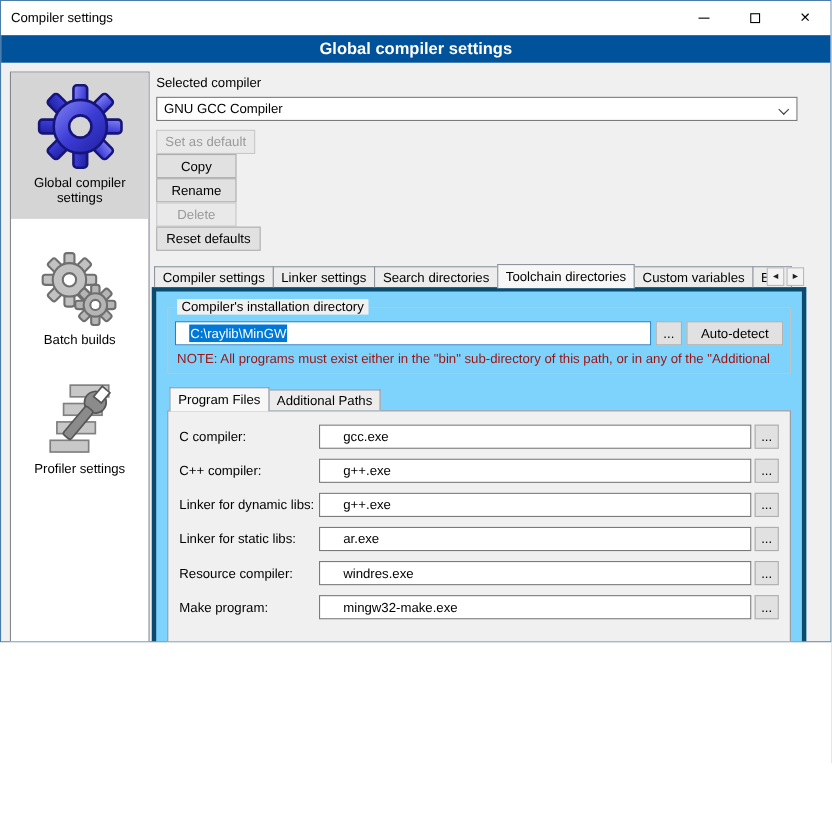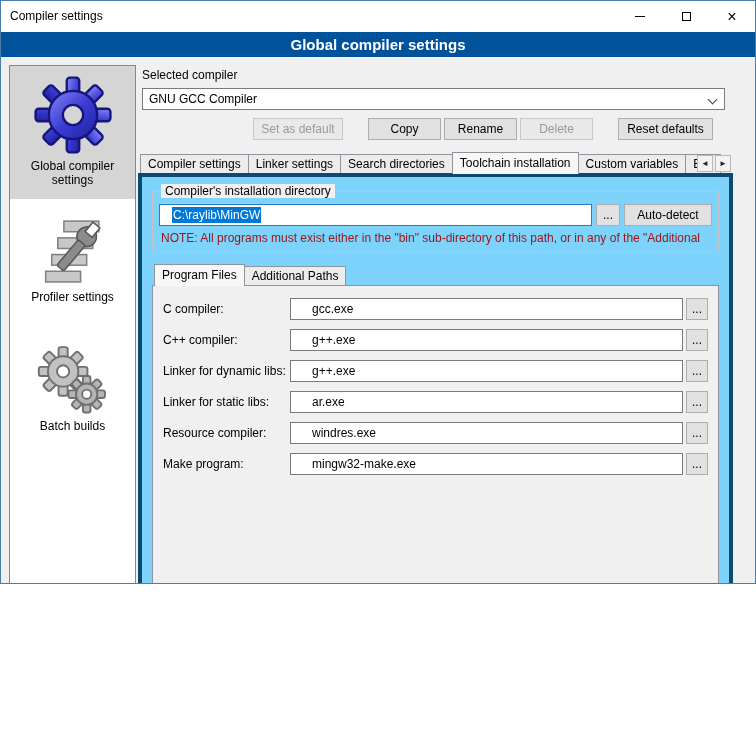--- a/index.html
+++ b/index.html
@@ -30,21 +30,21 @@
   .field-caption { margin:3px 0 0 4px; }
   .combo { position:relative; height:22px; background:#fff; border:1px solid #7a7a7a;
            line-height:20px; padding:0 22px 0 6px; overflow:hidden; white-space:nowrap; }
   .combo .chev { position:absolute; right:8px; top:7px; width:7px; height:7px;
                  border-right:1px solid #444; border-bottom:1px solid #444;
                  transform:rotate(45deg); }
   .top-combo { margin:6px 8px 0 4px; }
   .btn { height:22px; background:#e1e1e1; border:1px solid #adadad; text-align:center;
          line-height:20px; padding:0 6px; cursor:default; font-size:12px; }
   .btn.disabled { background:#e9e9e9; border-color:#c8c8c8; color:#9a9a9a; }
-  .btnrow { display:flex; margin:8px 8px 0 4px; justify-content:flex-end; }
+  .btnrow { display:flex; margin:8px 8px 0 4px; justify-content:flex-end;flex-direction:column; }
   .btnrow .b-set { width:90px; margin-right:25px; }
   .btnrow .b-copy, .btnrow .b-rename, .btnrow .b-delete { width:73px; margin-right:3px; }
   .btnrow .b-delete { margin-right:25px; }
   .btnrow .b-reset { width:95px; margin-right:12px; }
   
   .tabbar { display:flex; align-items:flex-end; margin-top:12px; position:relative; z-index:2; padding-left:2px; }
   .tab { height:19px; line-height:19px; padding:0 7px; background:#ececec;
          border:1px solid #8f949e; border-bottom:none; margin-right:-1px; white-space:nowrap; }
   .tab.active { height:22px; line-height:21px; background:#f7f7f7; margin-bottom:-1px; z-index:3; position:relative; }
   .tab-arrows { position:absolute; right:2px; bottom:1px; display:flex; gap:2px; }
@@ -114,37 +114,20 @@
           <rect x="42" y="2" width="16" height="96" rx="4" transform="rotate(45 50 50)"></rect>
           <rect x="42" y="2" width="16" height="96" rx="4" transform="rotate(90 50 50)"></rect>
           <rect x="42" y="2" width="16" height="96" rx="4" transform="rotate(135 50 50)"></rect>
           <circle cx="50" cy="50" r="31"></circle>
         </g>
         <circle cx="50" cy="50" r="13" fill="#d5d5d5" stroke="#15157a" stroke-width="3"></circle>
       </svg>
       <div class="lbl">Global compiler settings</div>
     </div>
 
-    <div class="side-item" style="margin-top:6px;">
-      <svg width="76" height="70" viewBox="0 0 100 92">
-        <g fill="#c8c8c8" stroke="#808080" stroke-width="2">
-          <rect x="38" y="8" width="46" height="14"></rect>
-          <rect x="30" y="30" width="46" height="14"></rect>
-          <rect x="22" y="52" width="46" height="14"></rect>
-          <rect x="14" y="74" width="46" height="14"></rect>
-        </g>
-        <g transform="rotate(40 50 50)">
-          <circle cx="50" cy="22" r="13" fill="#8b8b8b" stroke="#565656" stroke-width="2"></circle>
-          <rect x="44" y="2" width="12" height="16" fill="#ffffff" stroke="#565656" stroke-width="2"></rect>
-          <rect x="44" y="32" width="12" height="44" rx="3" fill="#8b8b8b" stroke="#565656" stroke-width="2"></rect>
-        </g>
-      </svg>
-      <div class="lbl">Profiler settings</div>
-    </div>
-
     <div class="side-item" style="margin-top:18px;">
       <svg width="76" height="70" viewBox="0 0 100 92">
         <g fill="#c2c2c2" stroke="#6f6f6f" stroke-width="2.5">
           <rect x="31" y="4" width="12" height="64" rx="3"></rect>
           <rect x="31" y="4" width="12" height="64" rx="3" transform="rotate(45 37 36)"></rect>
           <rect x="31" y="4" width="12" height="64" rx="3" transform="rotate(90 37 36)"></rect>
           <rect x="31" y="4" width="12" height="64" rx="3" transform="rotate(135 37 36)"></rect>
           <circle cx="37" cy="36" r="20"></circle>
         </g>
         <circle cx="37" cy="36" r="8" fill="#ffffff" stroke="#6f6f6f" stroke-width="2.5"></circle>
@@ -152,20 +135,37 @@
           <rect x="63" y="42" width="10" height="48" rx="3"></rect>
           <rect x="63" y="42" width="10" height="48" rx="3" transform="rotate(45 68 66)"></rect>
           <rect x="63" y="42" width="10" height="48" rx="3" transform="rotate(90 68 66)"></rect>
           <rect x="63" y="42" width="10" height="48" rx="3" transform="rotate(135 68 66)"></rect>
           <circle cx="68" cy="66" r="14"></circle>
         </g>
         <circle cx="68" cy="66" r="6" fill="#ffffff" stroke="#6f6f6f" stroke-width="2.5"></circle>
       </svg>
       <div class="lbl">Batch builds</div>
     </div>
+
+    <div class="side-item" style="margin-top:6px;">
+      <svg width="76" height="70" viewBox="0 0 100 92">
+        <g fill="#c8c8c8" stroke="#808080" stroke-width="2">
+          <rect x="38" y="8" width="46" height="14"></rect>
+          <rect x="30" y="30" width="46" height="14"></rect>
+          <rect x="22" y="52" width="46" height="14"></rect>
+          <rect x="14" y="74" width="46" height="14"></rect>
+        </g>
+        <g transform="rotate(40 50 50)">
+          <circle cx="50" cy="22" r="13" fill="#8b8b8b" stroke="#565656" stroke-width="2"></circle>
+          <rect x="44" y="2" width="12" height="16" fill="#ffffff" stroke="#565656" stroke-width="2"></rect>
+          <rect x="44" y="32" width="12" height="44" rx="3" fill="#8b8b8b" stroke="#565656" stroke-width="2"></rect>
+        </g>
+      </svg>
+      <div class="lbl">Profiler settings</div>
+    </div>
   </div>
 
   <div class="main">
 
     <div class="field-caption">Selected compiler</div>
 
     <div class="combo top-combo">
       <span>GNU GCC Compiler</span>
       <span class="chev"></span>
     </div>
@@ -175,21 +175,21 @@
       <div class="btn b-copy">Copy</div>
       <div class="btn b-rename">Rename</div>
       <div class="btn b-delete disabled">Delete</div>
       <div class="btn b-reset">Reset defaults</div>
     </div>
 
     <div class="tabbar">
       <div class="tab">Compiler settings</div>
       <div class="tab">Linker settings</div>
       <div class="tab">Search directories</div>
-      <div class="tab active">Toolchain installation</div>
+      <div class="tab active">Toolchain directories</div>
       <div class="tab">Custom variables</div>
       <div class="tab">Buil</div>
       <div class="tab-arrows">
         <div class="tab-arrow">◄</div>
         <div class="tab-arrow">►</div>
       </div>
     </div>
 
     <div class="panel">
 

